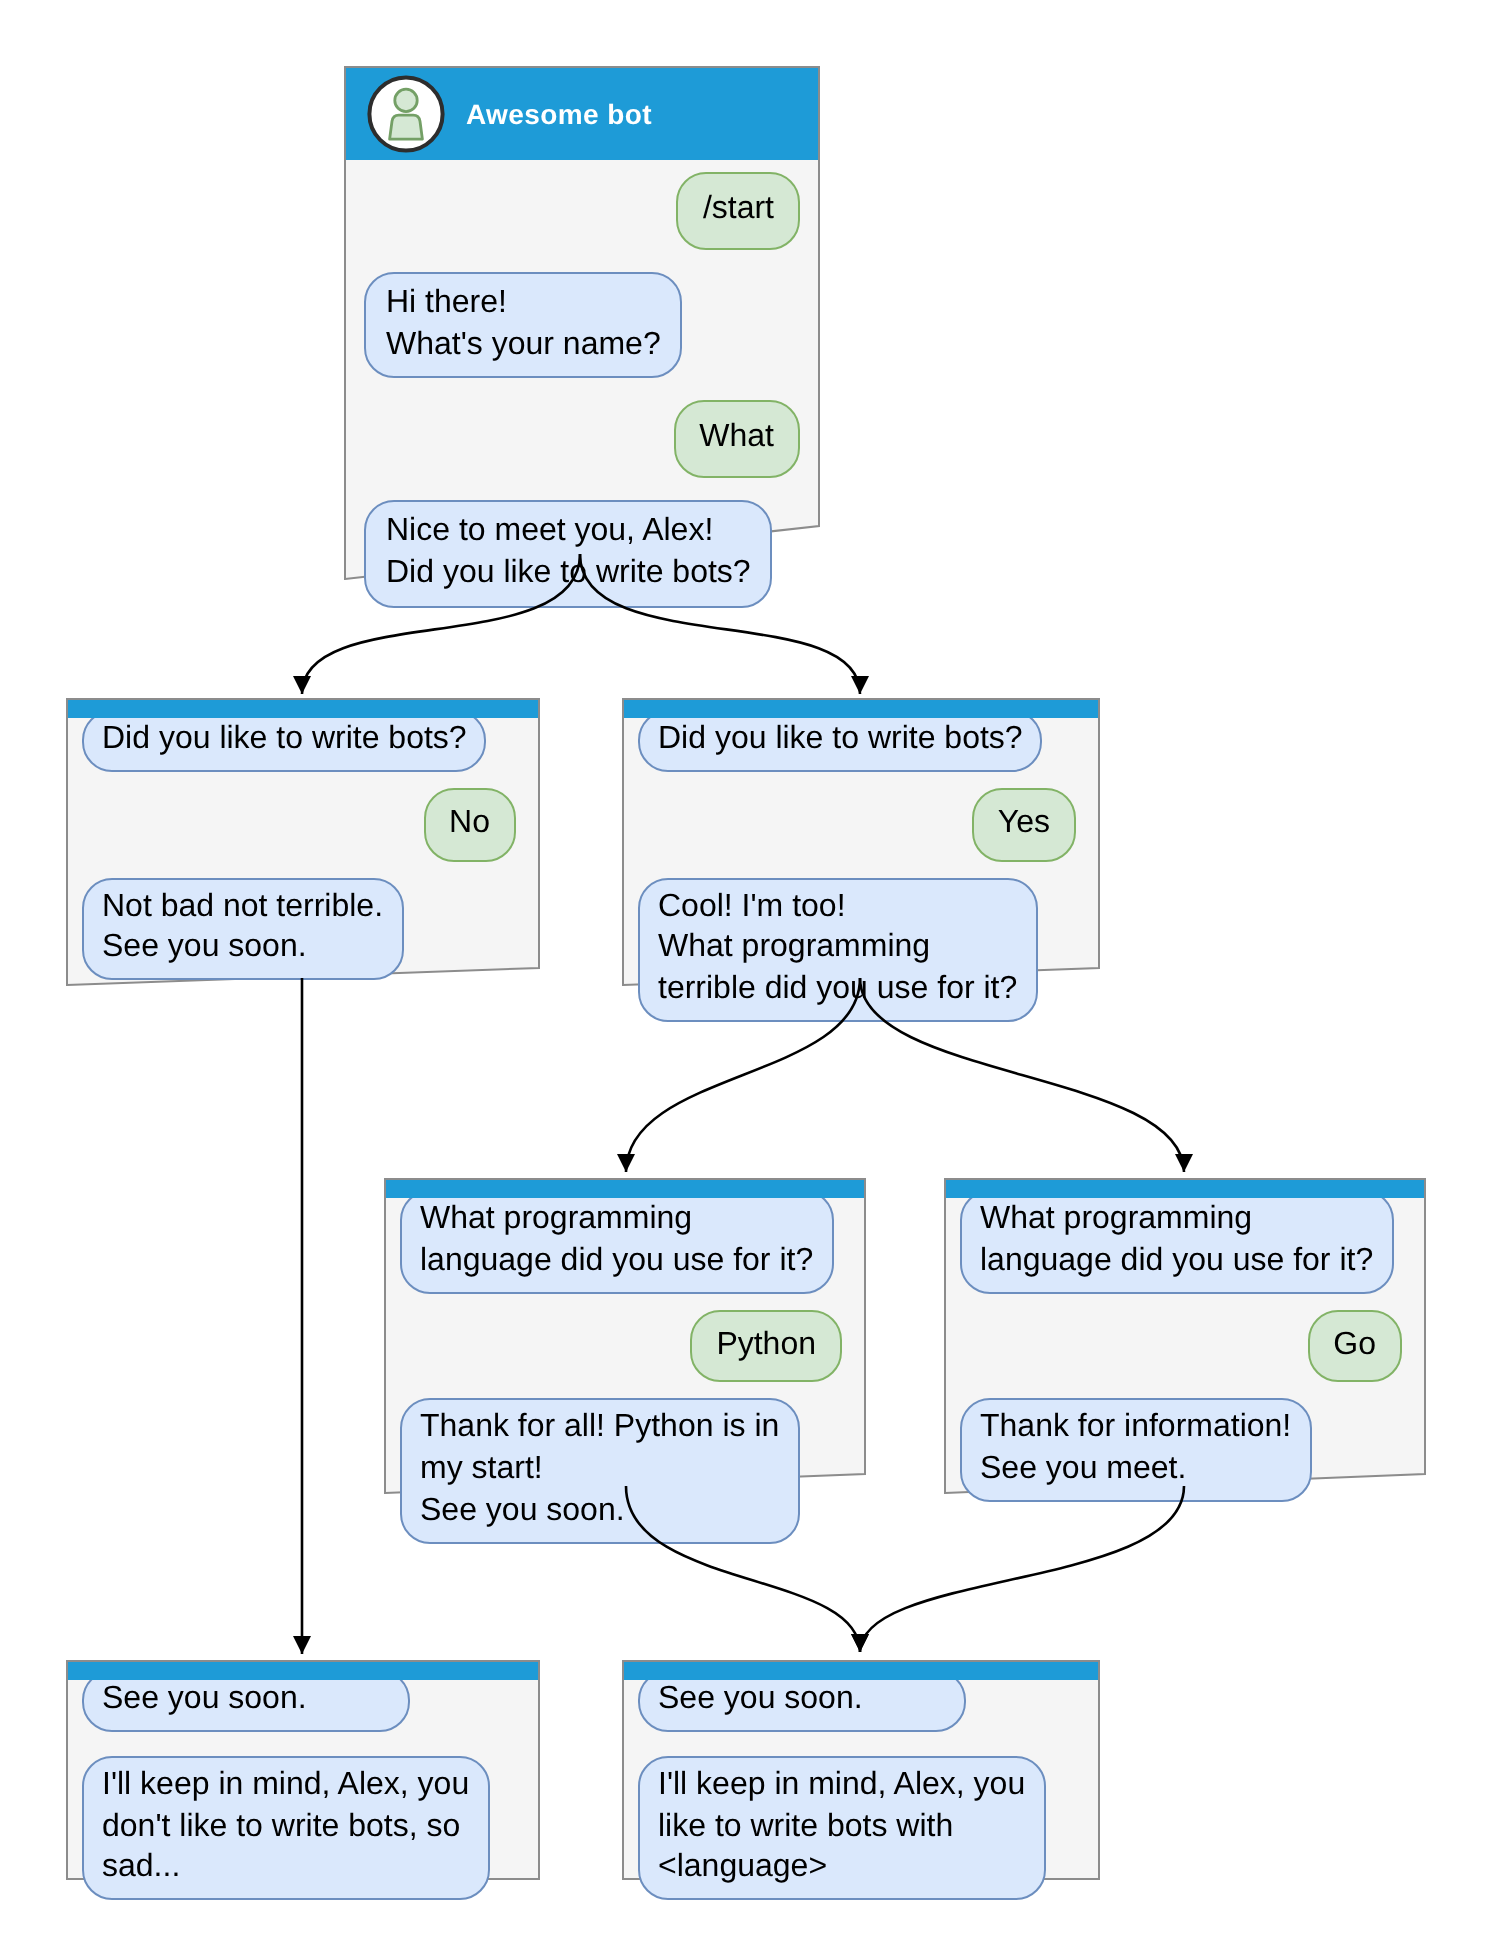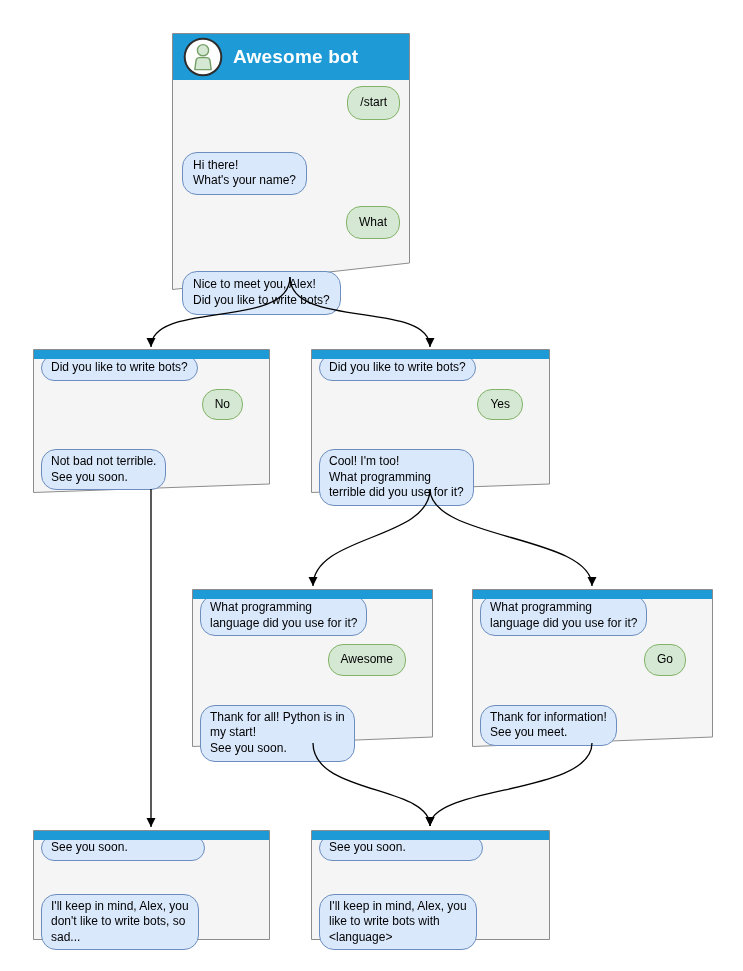--- a/index.html
+++ b/index.html
@@ -13,36 +13,36 @@
   .window-bg { position:absolute; left:0; top:0; width:100%; height:100%; z-index:0; }
   .titlebar {
     position:absolute; left:1px; right:1px; top:1px;
     background:#1E9BD7; z-index:2;
   }
   .titlebar.big { height:46px; }
   .titlebar.small { height:9px; }
   .window-title {
     position:absolute; left:60px; top:0; height:46px;
     display:flex; align-items:center;
-    color:#ffffff; font-weight:bold; font-size:19px; letter-spacing:.2px;
+    color:#ffffff; font-weight:bold; font-size:14px; letter-spacing:.2px;
   }
   .avatar { position:absolute; left:10px; top:3px; width:40px; height:40px; }
   .content {
     position:absolute; left:0; right:0; z-index:1;
     display:flex; flex-direction:column;
   }
   .content.main  { top:47px; padding:6px 10px; gap:11px; }
   .content.small { top:10px; padding:0 8px;  gap:8px;  }
   .content.end   { top:10px; padding:0 8px;  gap:12px; }
   .bubble {
-    border-radius:15px; font-size:12px; line-height:1.3;
+    border-radius:15px; font-size:16px; line-height:1.3;
     white-space:pre-line; width:fit-content; box-sizing:border-box;
   }
-  .bubble.bot  { background:#DAE8FC; border:1px solid #6C8EBF; padding:4px 9px;  align-self:flex-start;margin-top:21px; }
-  .bubble.user { background:#D5E8D4; border:1px solid #82B366; padding:7px 12px; align-self:flex-end; margin-right:19px; }
+  .bubble.bot  { background:#DAE8FC; border:1px solid #6C8EBF; padding:4px 9px;  align-self:flex-start; }
+  .bubble.user { background:#D5E8D4; border:1px solid #82B366; padding:7px 12px; align-self:flex-end; margin-right:4px; }
   .content.main .bubble.bot  { padding:5px 10px; }
   .content.main .bubble.user { padding:8px 12px; margin-right:0; }
   .bubble.tuck4 { margin-top:-4px; }
   .bubble.tuck5 { margin-top:-5px; }
   .bubble.wide  { width:164px; }
   .connectors {
     position:absolute; left:0; top:0; width:743px; height:971px;
     z-index:5; pointer-events:none;
   }
 </style>
@@ -100,21 +100,21 @@
     <div class="titlebar small"></div>
   </div>
 
   <div class="window" style="left:192px; top:589px; width:241px; height:158px;">
     <svg class="window-bg" viewBox="0 0 241 158">
       <polygon points="0.5,0.5 240.5,0.5 240.5,148 0.5,157.5" fill="#F5F5F5" stroke="#8C8C8C" stroke-width="1"></polygon>
     </svg>
     <div class="content small">
       <div class="bubble bot tuck4">What programming
 language did you use for it?</div>
-      <div class="bubble user">Awesome</div>
+      <div class="bubble user">Python</div>
       <div class="bubble bot">Thank for all! Python is in
 my start!
 See you soon.</div>
     </div>
     <div class="titlebar small"></div>
   </div>
 
   <div class="window" style="left:472px; top:589px; width:241px; height:158px;">
     <svg class="window-bg" viewBox="0 0 241 158">
       <polygon points="0.5,0.5 240.5,0.5 240.5,148 0.5,157.5" fill="#F5F5F5" stroke="#8C8C8C" stroke-width="1"></polygon>

